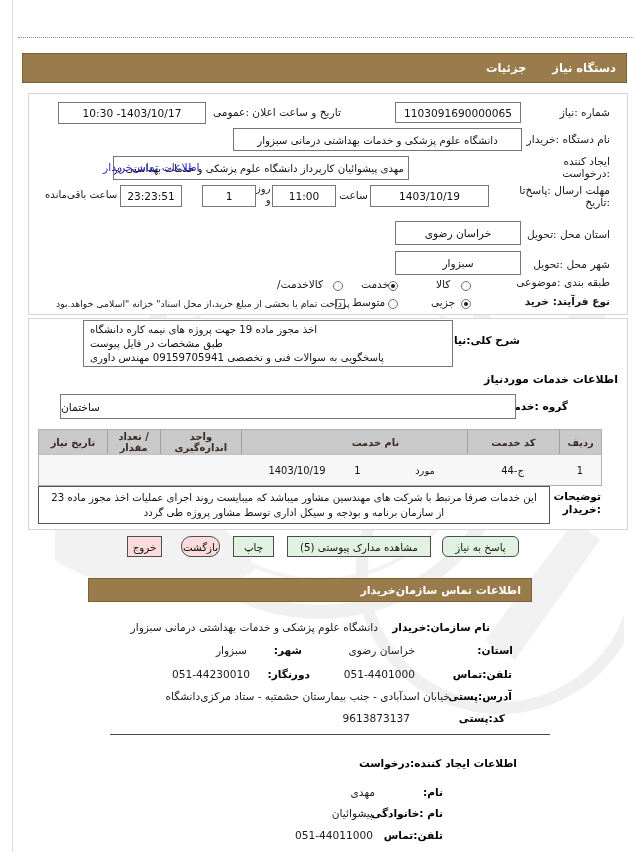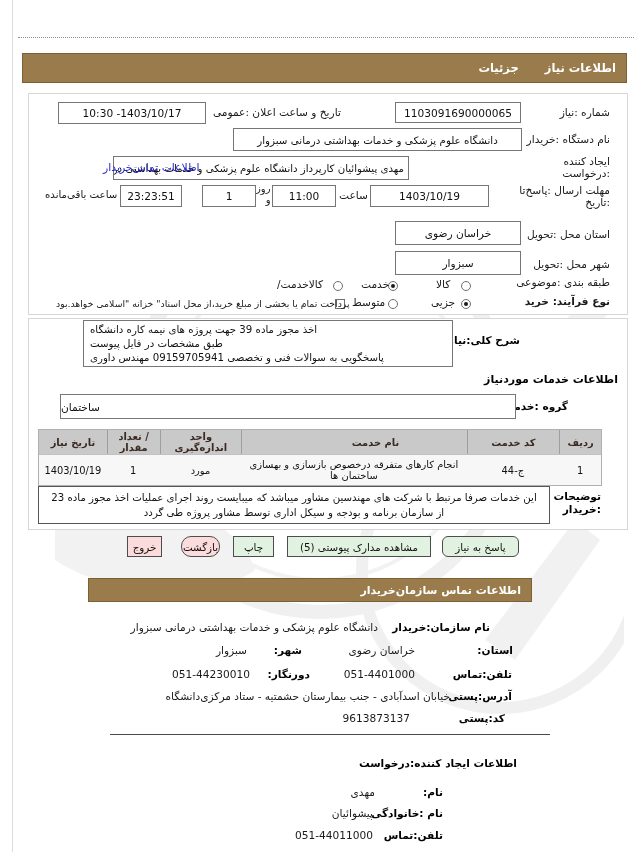--- a/index.html
+++ b/index.html
@@ -47,21 +47,21 @@
     <circle cx="300" cy="195" r="192" fill="none" stroke="#8a8a8a" stroke-width="14"></circle>
     <circle cx="300" cy="195" r="160" fill="none" stroke="#9a9a9a" stroke-width="4"></circle>
     <circle cx="480" cy="345" r="138" fill="none" stroke="#8a8a8a" stroke-width="12"></circle>
     <path d="M55,175 C85,115 165,95 205,145 C245,195 195,255 135,245 C95,239 65,210 55,175 Z" fill="#909090"></path>
     <path d="M35,295 C115,255 215,285 235,345 C195,375 95,375 35,335 Z" fill="#9a9a9a"></path>
     <path d="M465,415 L555,295 L580,315 L495,435 Z" fill="#8f8f8f"></path>
     <path d="M520,120 L600,40 L615,60 L540,140 Z" fill="#9a9a9a"></path>
   </svg>
 
   <div class="abs bar" style="left:22px;top:53px;width:605px;height:30px;">
-    <span>اطلاعات نیاز</span>
+    <span>دستگاه نیاز</span>
     <span>جزئیات</span>
   </div>
 
   <div class="abs panel" style="left:28px;top:93px;width:600px;height:222px;"></div>
 
   <div class="abs lbl" style="right:24px;top:106px;">شماره :نیاز</div>
   <div class="abs ibox" style="left:395px;top:102px;width:126px;height:21px;">1103091690000065</div>
   <div class="abs lbl" style="left:213px;top:106px;">تاریخ و ساعت اعلان :عمومی</div>
   <div class="abs ibox" dir="ltr" style="left:58px;top:102px;width:148px;height:22px;">10:30 -1403/10/17</div>
 
@@ -109,21 +109,21 @@
   <div class="abs lbl" style="left:431px;top:296px;">جزیی</div>
   <div class="abs radio" style="left:388px;top:299px;"></div>
   <div class="abs lbl" style="left:352px;top:296px;">متوسط</div>
   <div class="abs chk" style="left:335px;top:299px;"></div>
   <div class="abs lbl" style="left:56px;top:298px;font-size:9.3px;">پرداخت تمام یا بخشی از مبلغ خرید،از محل اسناد" خزانه "اسلامی خواهد.بود</div>
 
   <div class="abs panel" style="left:28px;top:318px;width:600px;height:212px;"></div>
 
   <div class="abs blbl" style="right:114px;top:334px;">شرح کلی:نیاز</div>
   <div class="abs ibox multiline" style="left:83px;top:320px;width:370px;height:47px;font-size:10.2px;line-height:14px;flex-direction:column;align-items:flex-end;justify-content:center;padding:2px 6px;white-space:normal;">
-    <span>اخذ مجوز ماده 39 جهت پروژه های نیمه کاره دانشگاه</span>
+    <span>اخذ مجوز ماده 19 جهت پروژه های نیمه کاره دانشگاه</span>
     <span>طبق  مشخصات در فایل پیوست</span>
     <span>پاسخگویی به سوالات فنی و  تخصصی 09159705941 مهندس داوری</span>
   </div>
 
   <div class="abs blbl" style="right:16px;top:373px;font-size:11px;">اطلاعات خدمات موردنیاز</div>
 
   <div class="abs blbl" style="right:66px;top:400px;">گروه :خدمت</div>
   <div class="abs ibox" style="left:60px;top:394px;width:456px;height:25px;justify-content:flex-end;padding-left:0;padding-right:72px;">ساختمان</div>
 
   <div class="abs tbl" style="left:38px;top:429px;width:564px;">
@@ -131,21 +131,20 @@
       <div class="td" style="width:42px;">ردیف</div>
       <div class="td" style="width:93px;">کد خدمت</div>
       <div class="td" style="width:226px;padding-left:44px;">نام خدمت</div>
       <div class="td" style="width:82px;">واحد اندازه‌گیری</div>
       <div class="td" style="width:53px;">/ تعداد مقدار</div>
       <div class="td" style="width:68px;">تاریخ نیاز</div>
     </div>
     <div class="tr body">
       <div class="td" style="width:42px;">1</div>
       <div class="td" style="width:93px;">ج-44</div>
-      <div class="td" style="width:226px;white-space:normal;">انجام کارهای متفرقه درخصوص بازسازی و بهسازی ساختمان ها</div>
       <div class="td" style="width:82px;">مورد</div>
       <div class="td" style="width:53px;">1</div>
       <div class="td" style="width:68px;">1403/10/19</div>
     </div>
   </div>
 
   <div class="abs blbl multiline" style="right:33px;top:490px;line-height:13px;">
     <span>توضیحات</span>
     <span>:خریدار</span>
   </div>

